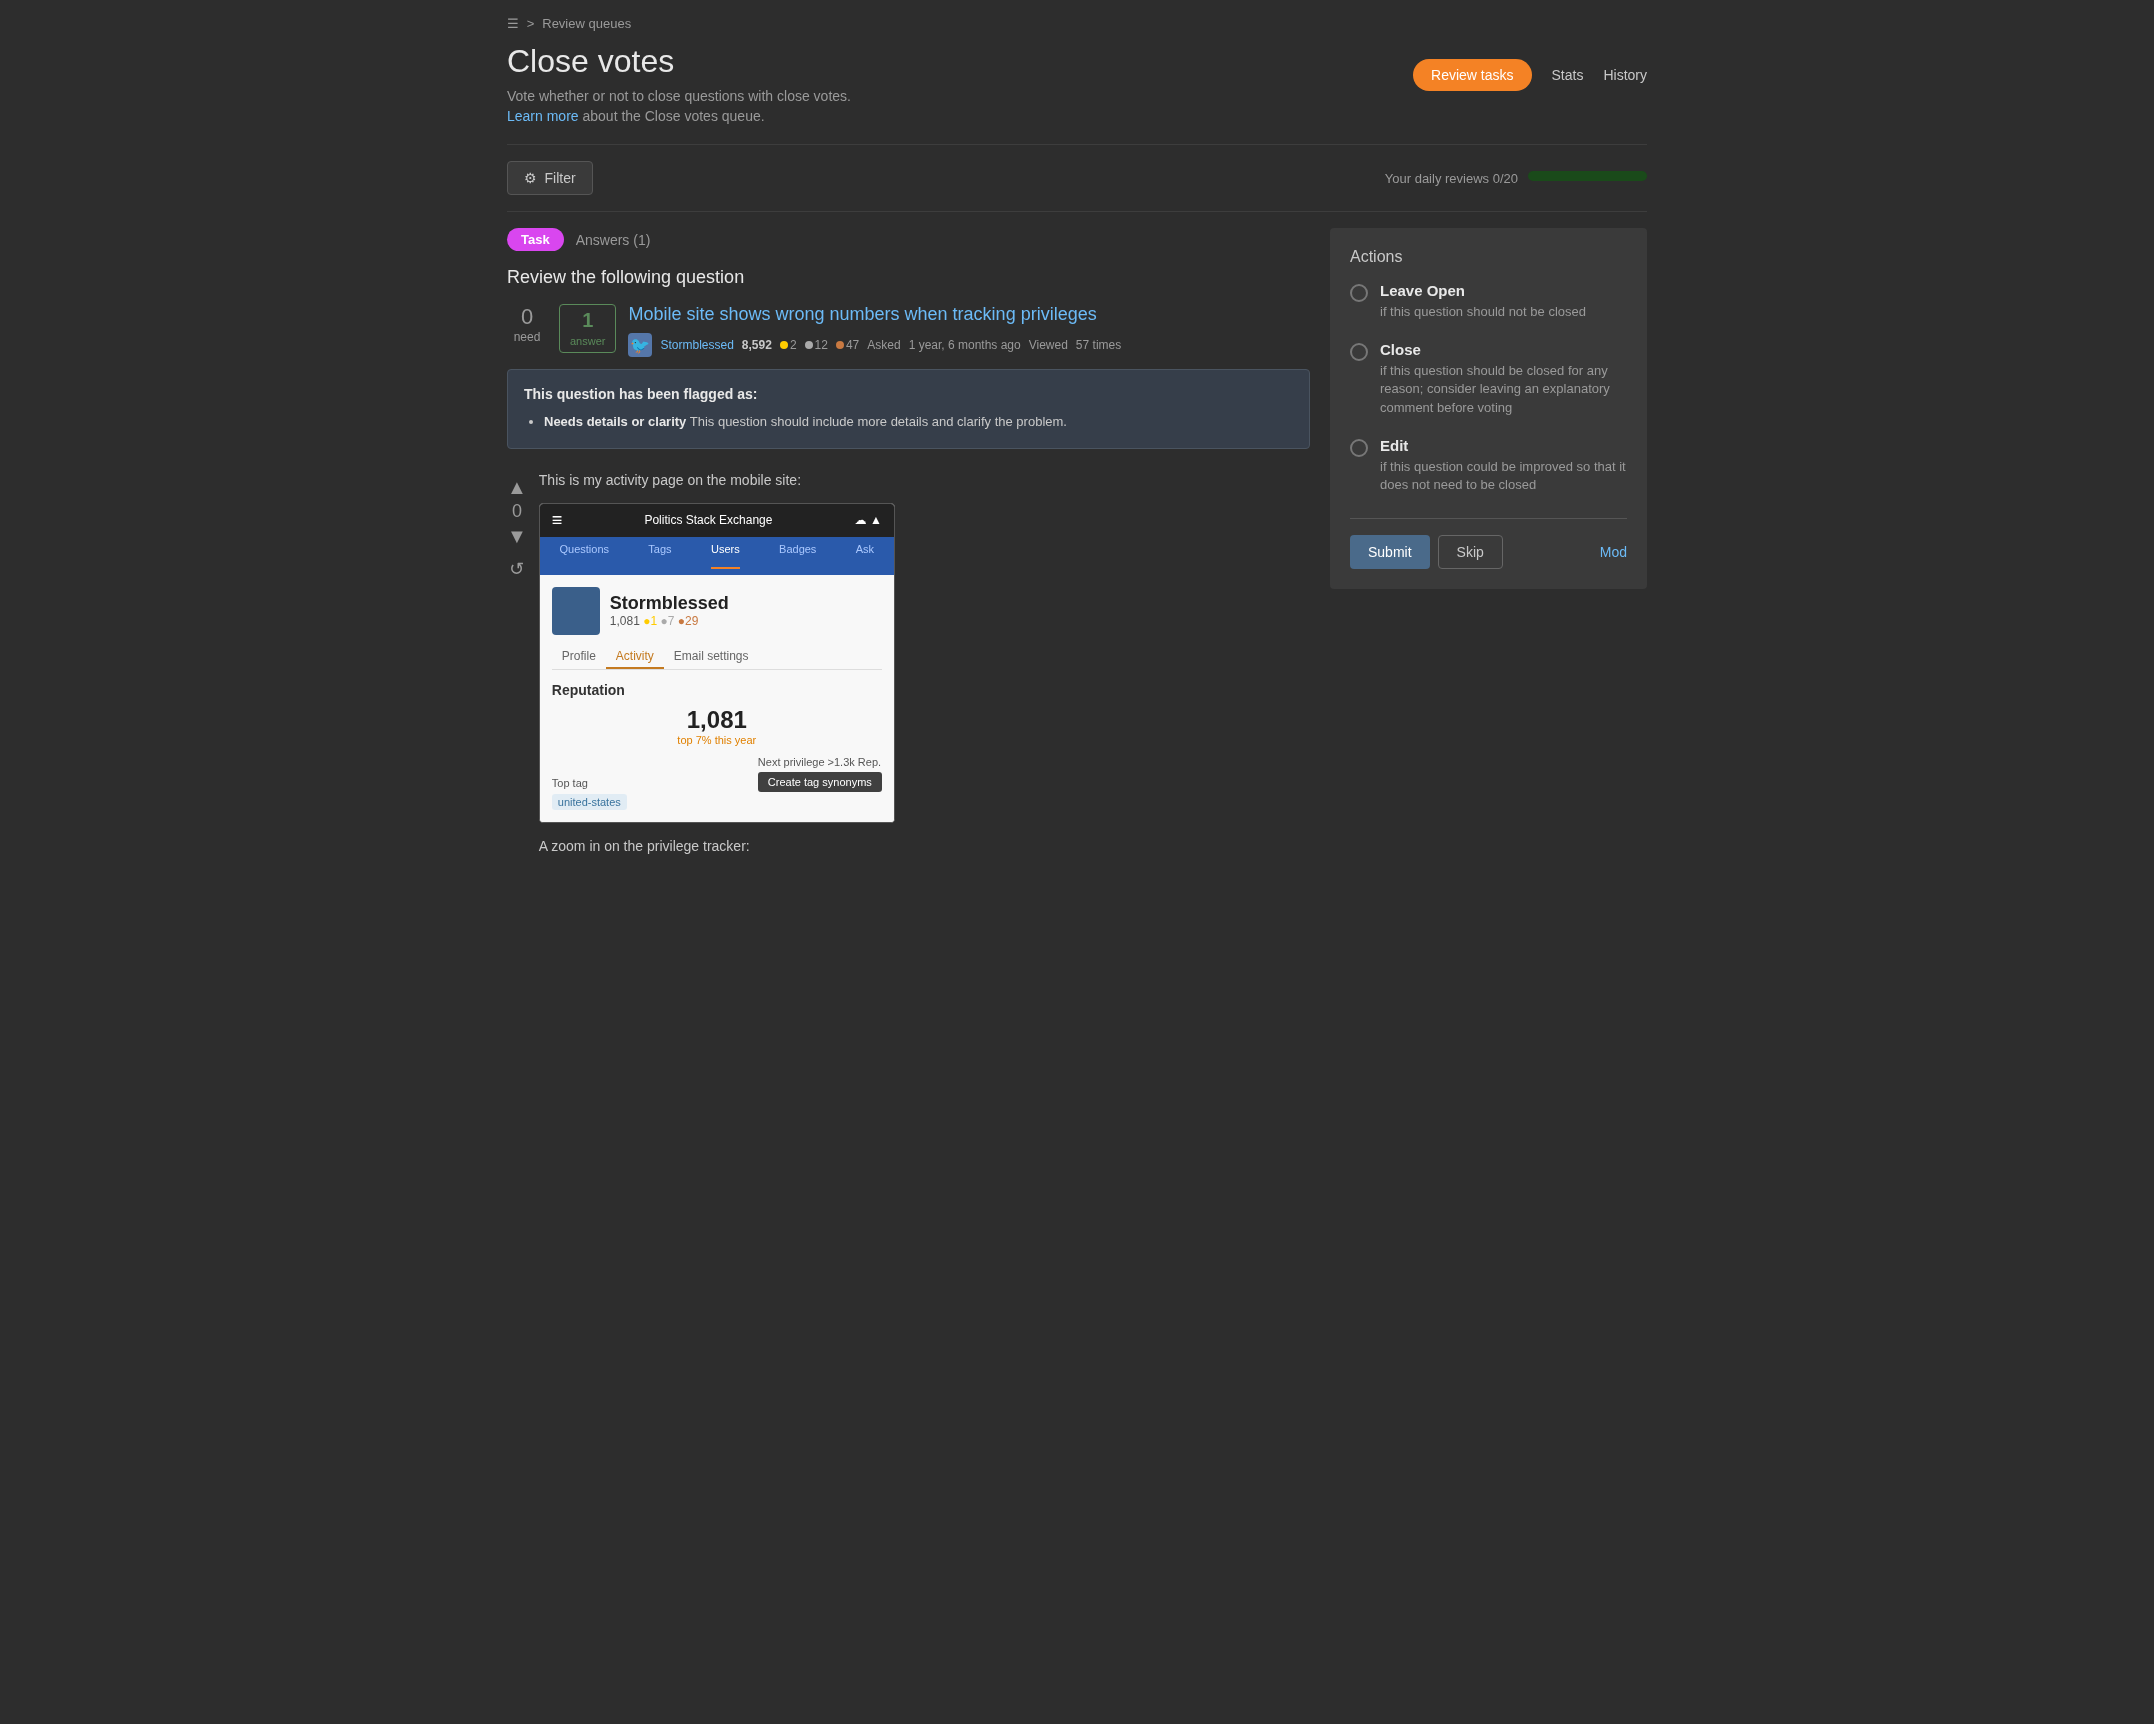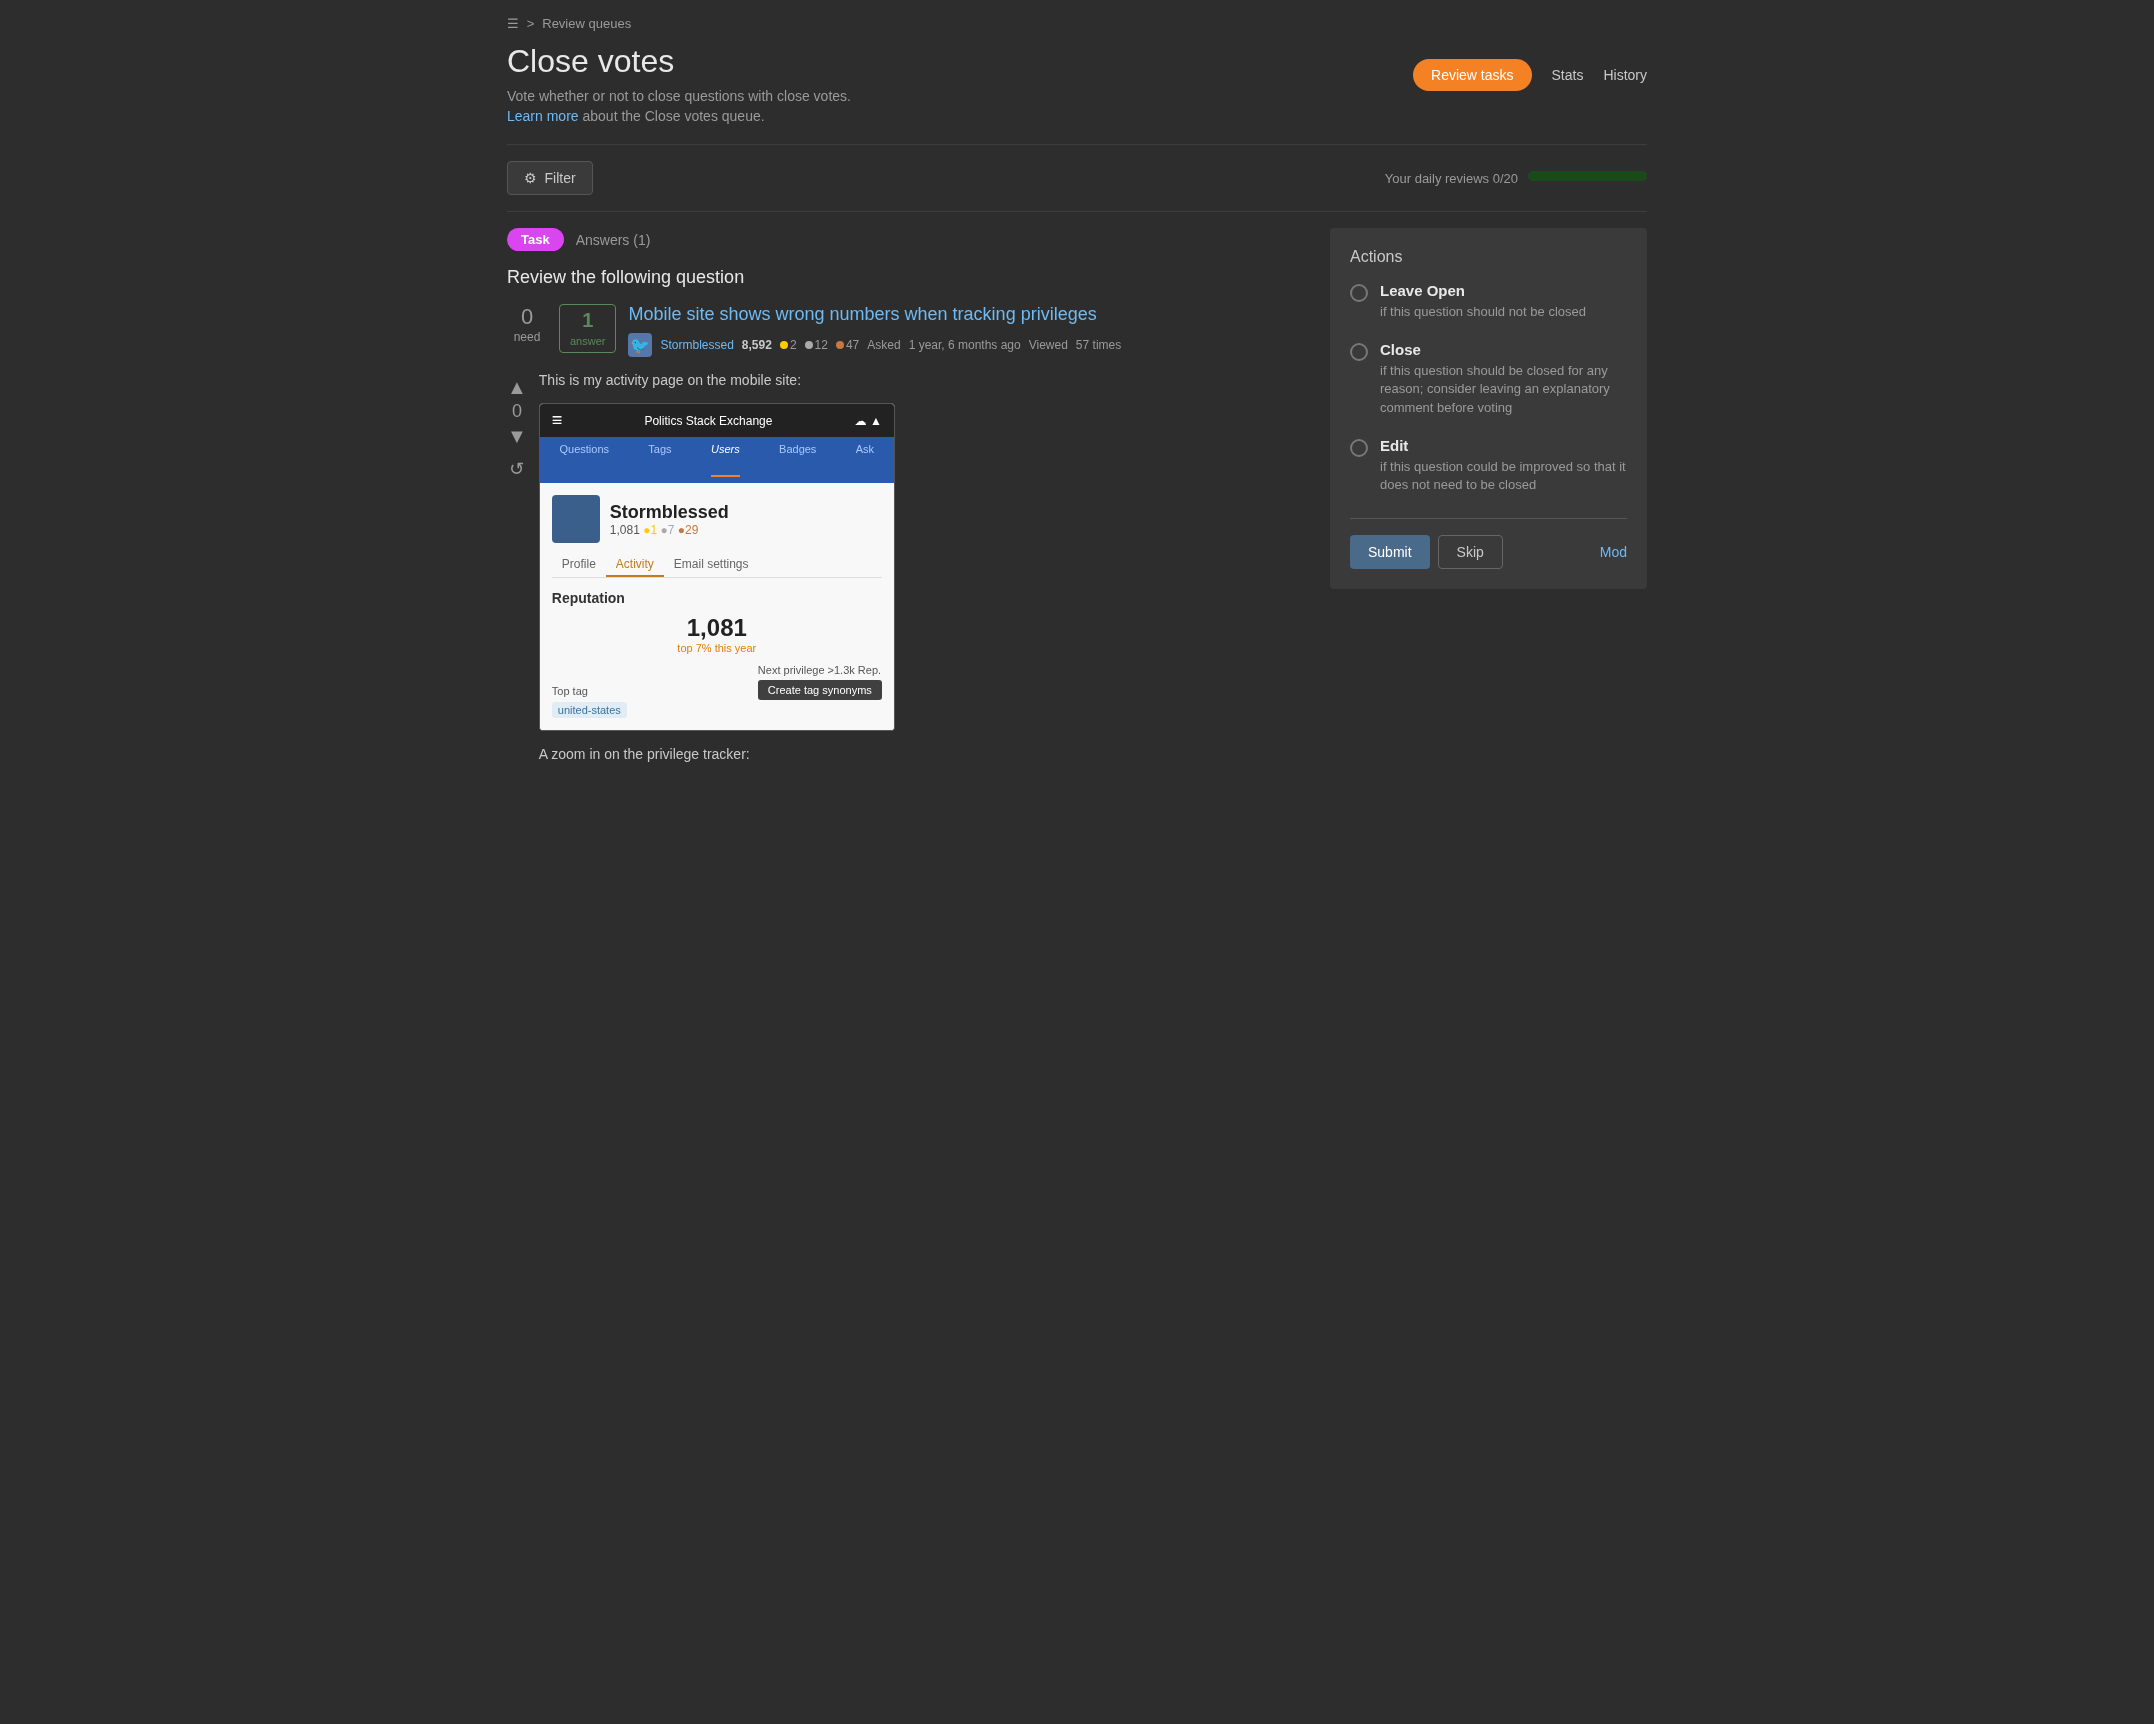--- a/index.html
+++ b/index.html
@@ -304,22 +304,21 @@
       display: flex;
       justify-content: space-around;
     }
     .screenshot-nav-item {
       color: #aac8ff;
       font-size: 11px;
     }
     .screenshot-nav-item.active {
       color: #fff;
       border-bottom: 2px solid #f48225;
-      padding-bottom: 20px;
-      font-style: italic;
+      padding-bottom: 12px;
     }
     .screenshot-body {
       background: #f8f8f8;
       color: #333;
       padding: 12px;
     }
     .screenshot-user {
       display: flex;
       align-items: center;
       gap: 10px;
@@ -563,20 +562,30 @@
               <span class="dot dot-bronze"></span><span>47</span>
             </span>
             <span>Asked</span>
             <span>1 year, 6 months ago</span>
             <span>Viewed</span>
             <span>57 times</span>
           </div>
         </div>
       </div>
 
+      <div class="flag-box">
+        <div class="flag-title">This question has been flagged as:</div>
+        <ul>
+          <li class="flag-item">
+            <span class="flag-item-label">Needs details or clarity</span>
+            <span> </span>
+            <span>This question should include more details and clarify the problem.</span>
+          </li>
+        </ul>
+      </div>
 
       <div class="content-area">
         <div class="vote-sidebar">
           <button class="vote-btn">▲</button>
           <span class="score-display">0</span>
           <button class="vote-btn">▼</button>
           <button class="history-btn">↺</button>
         </div>
         <div class="question-content">
           <p class="question-body">This is my activity page on the mobile site:</p>

